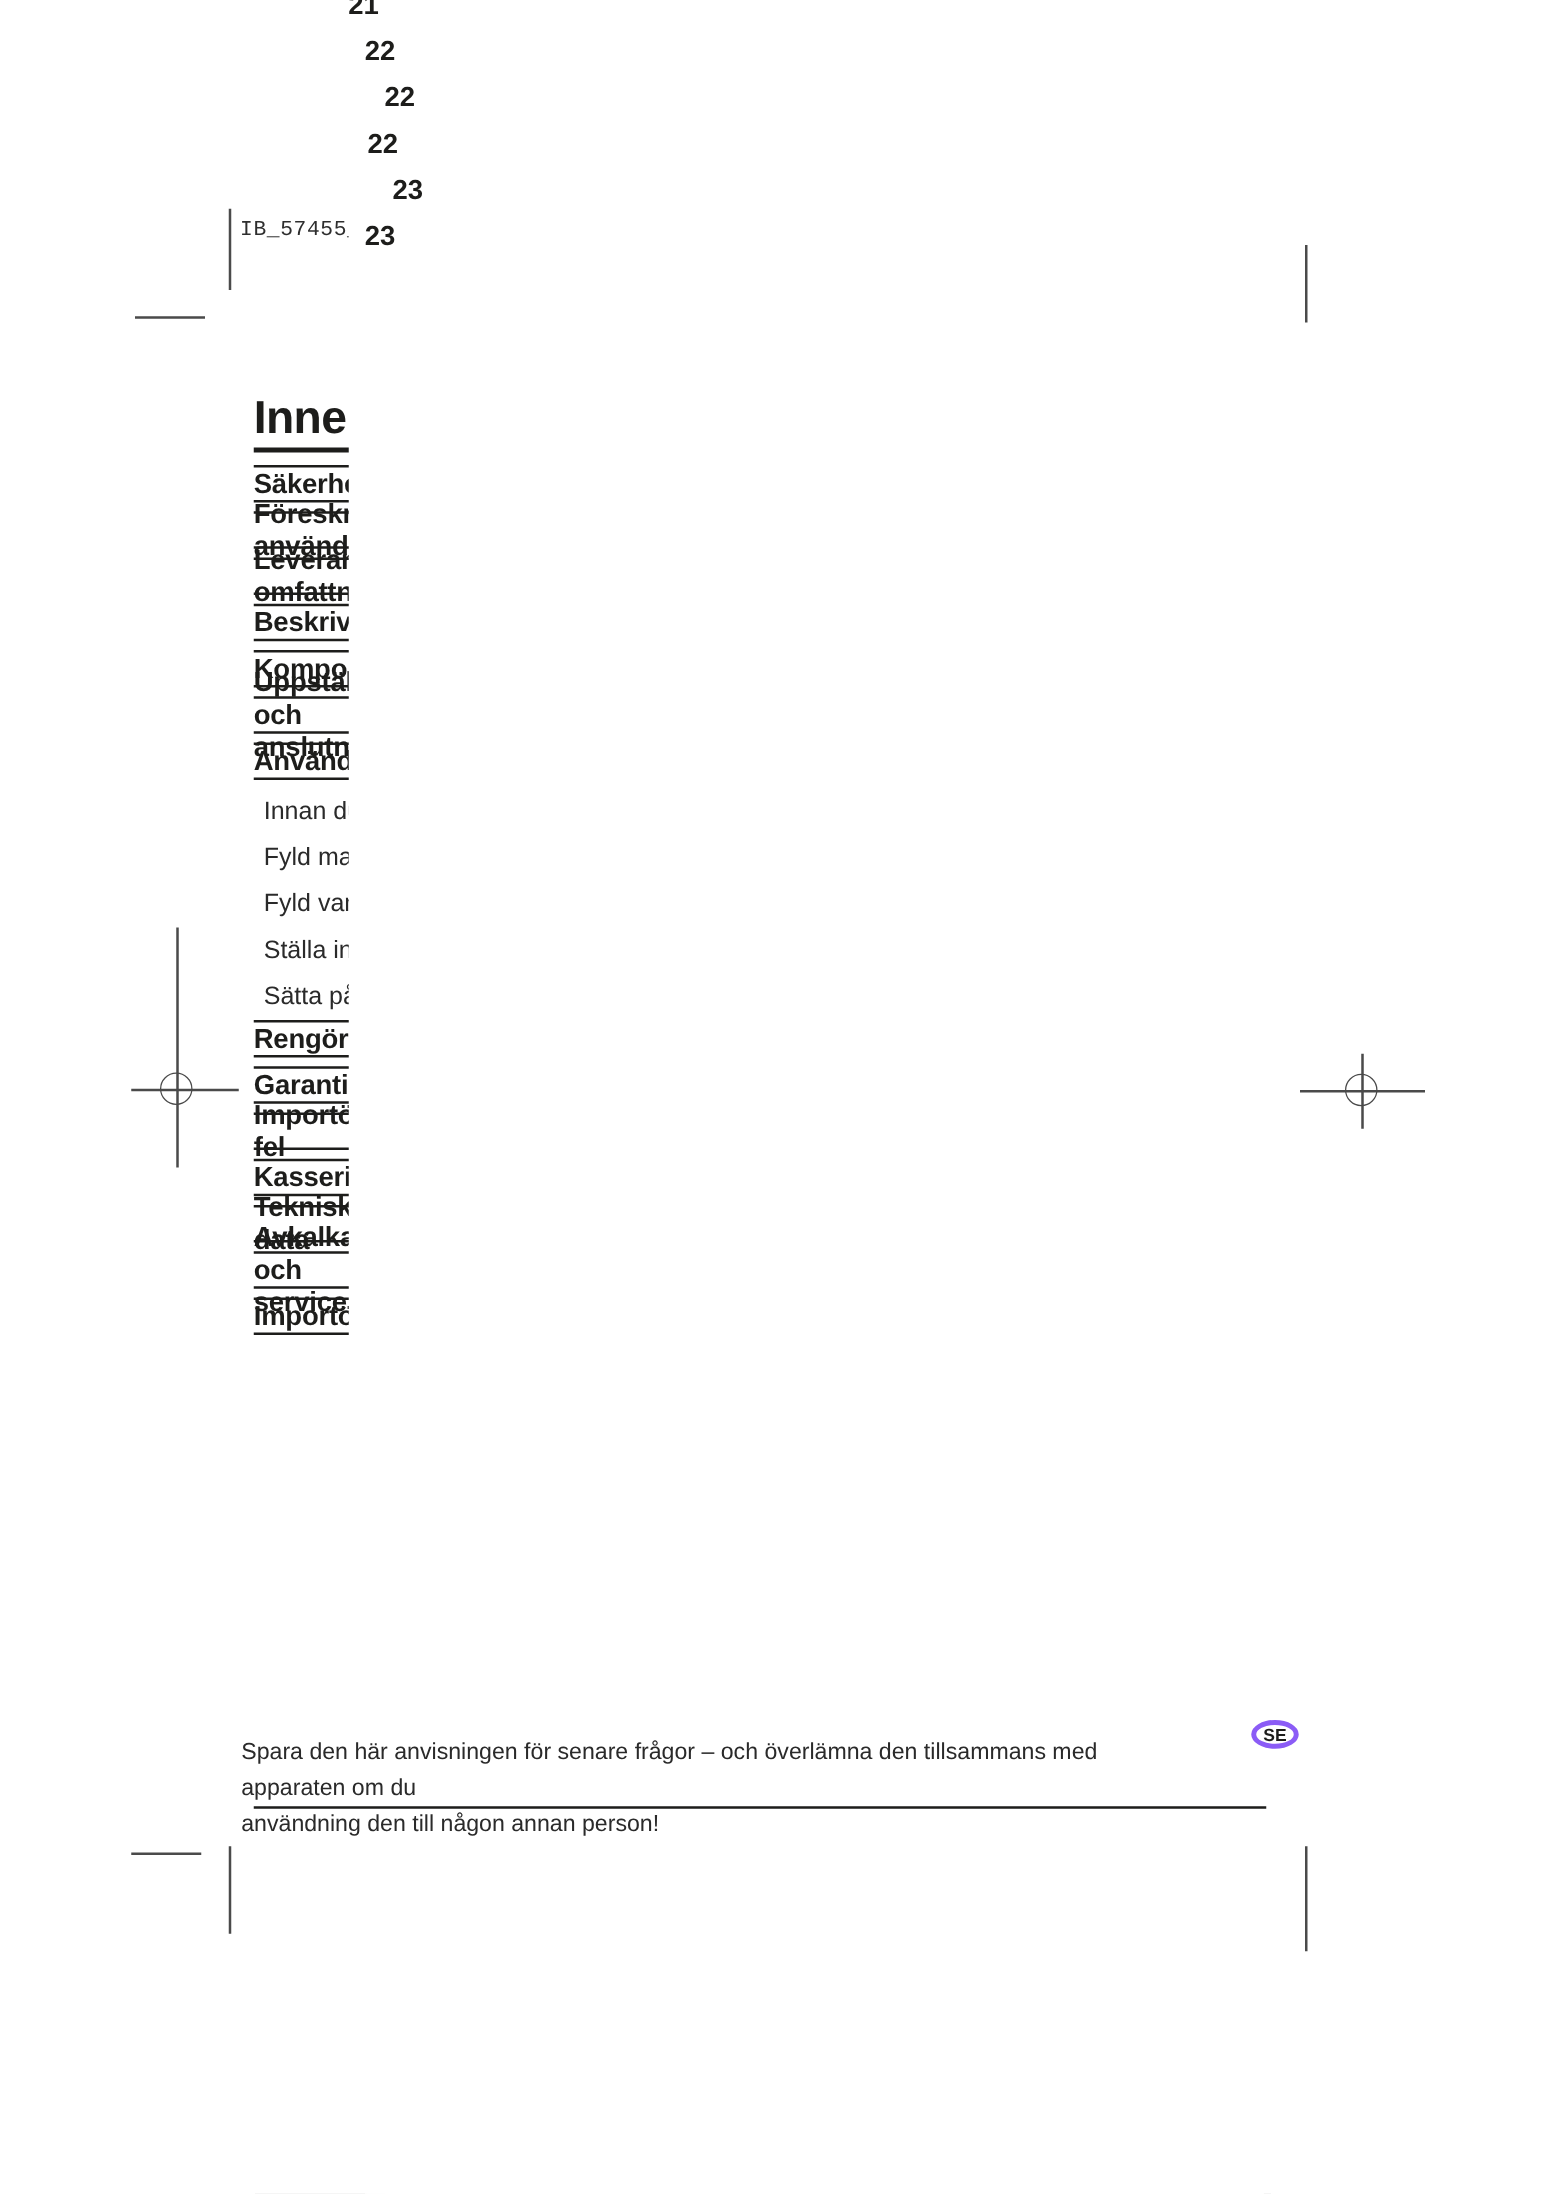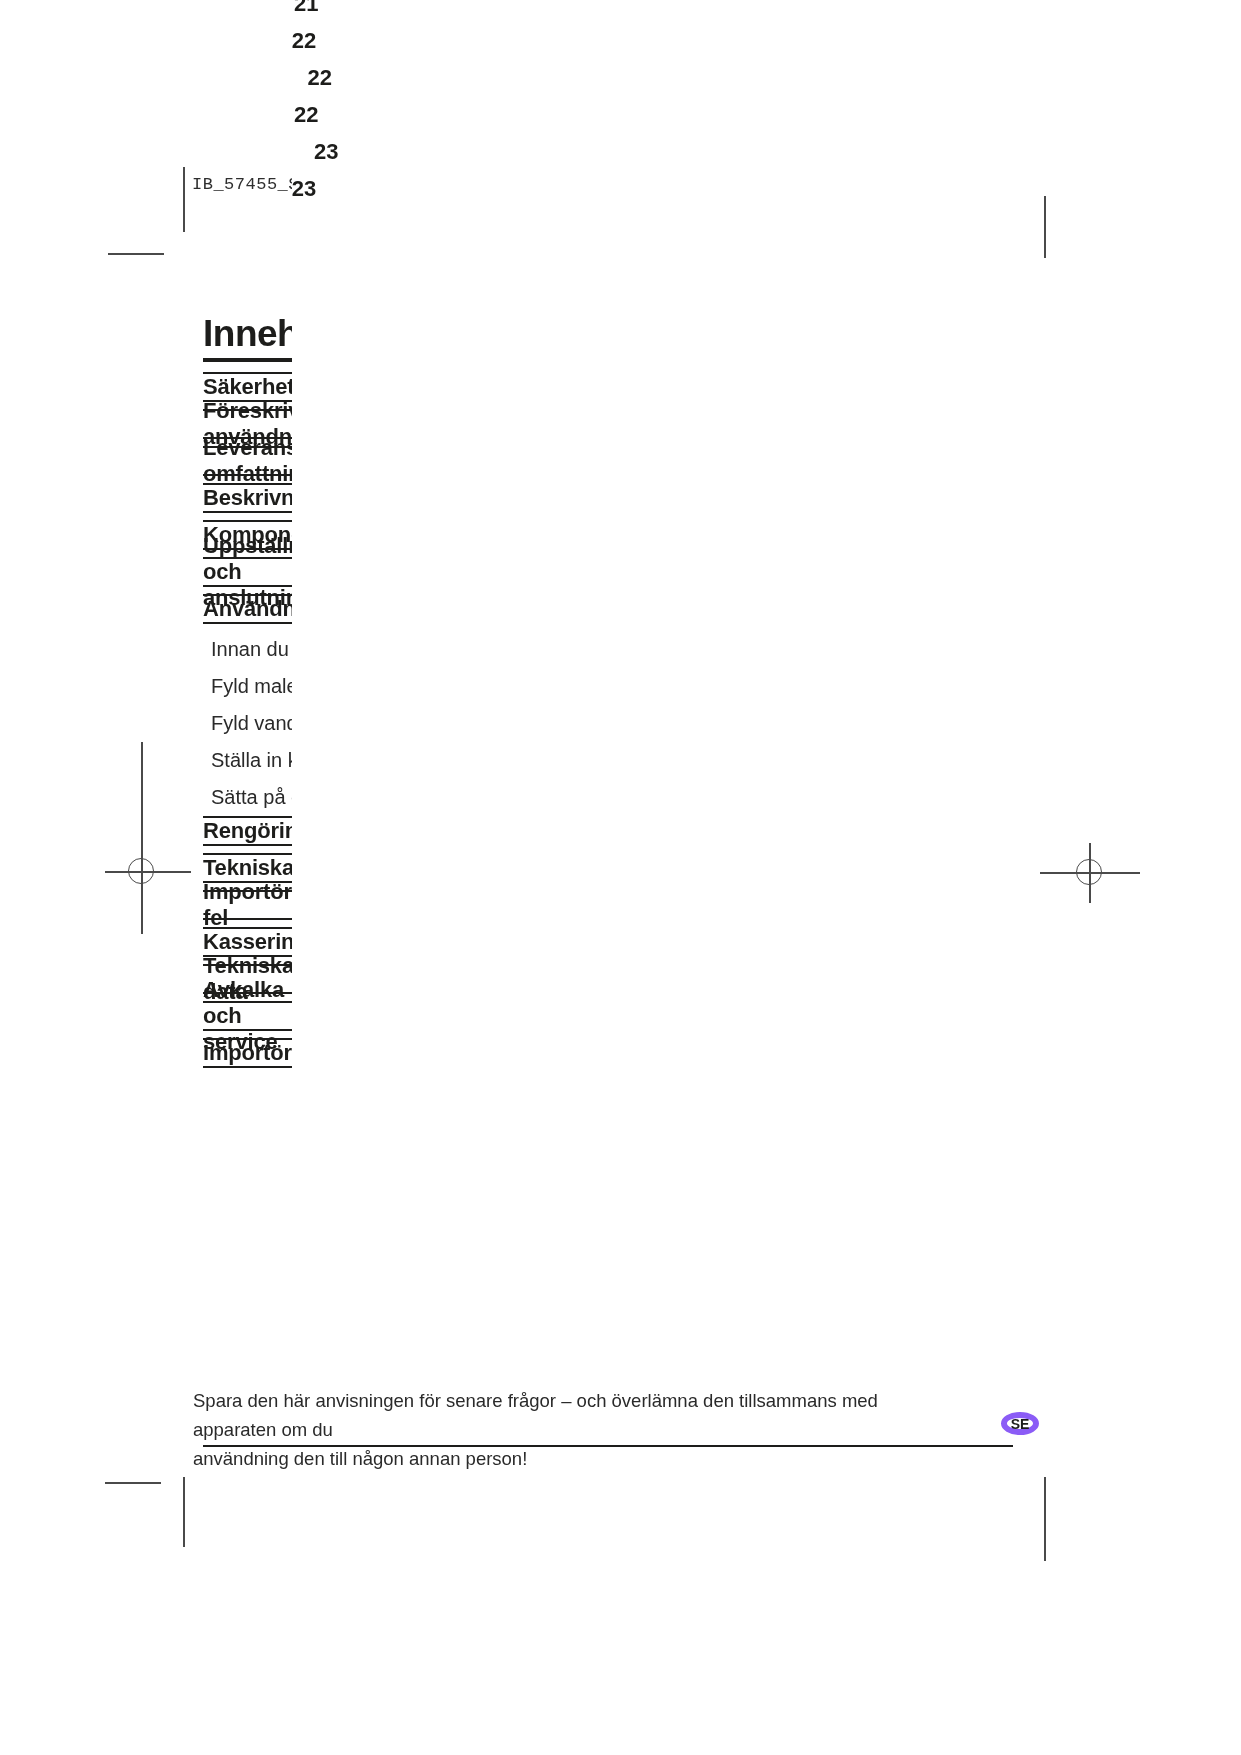--- a/index.html
+++ b/index.html
@@ -76,22 +76,22 @@
   }
   .footer-rule{
     position:absolute;left:203px;top:1445px;width:810px;height:0;
     border-top:2px solid #1d1d1b;
   }
   .page-number{
     position:absolute;left:203px;top:1456px;width:810px;
     text-align:center;font-size:19px;color:#2a2a2a;letter-spacing:1px;
   }
   .se-badge{
-    position:absolute;left:1001px;top:1412px;width:38px;height:23px;
-    border:6px solid #8b5cf6;border-radius:50%;
+    position:absolute;left:1001px;top:1376px;width:38px;height:23px;
+    border:4px solid #8b5cf6;border-radius:50%;
     display:flex;align-items:center;justify-content:center;
     font-size:14px;font-weight:700;box-sizing:border-box;letter-spacing:0;
   }
 </style>
 </head>
 <body>
 
 <div class="page">
 
   <div class="mark v" style="left:183px;top:167px;height:65px;"></div>
@@ -176,21 +176,21 @@
         <div class="toc-subrow">
     <span class="label">Sätta på och stänga av apparaten</span>
     <span class="dots"></span>
     <span class="page">21</span>
   </div>
         <div class="toc-row">
     <span class="label">Rengöring</span>
     <span class="page">21</span>
   </div>
         <div class="toc-row">
-    <span class="label">Tekniska</span>
+    <span class="label">Garanti</span>
     <span class="page">21</span>
   </div>
         <div class="toc-row">
     <span class="label">Importör fel</span>
     <span class="page">22</span>
   </div>
         <div class="toc-row">
     <span class="label">Kassering</span>
     <span class="page">22</span>
   </div>

